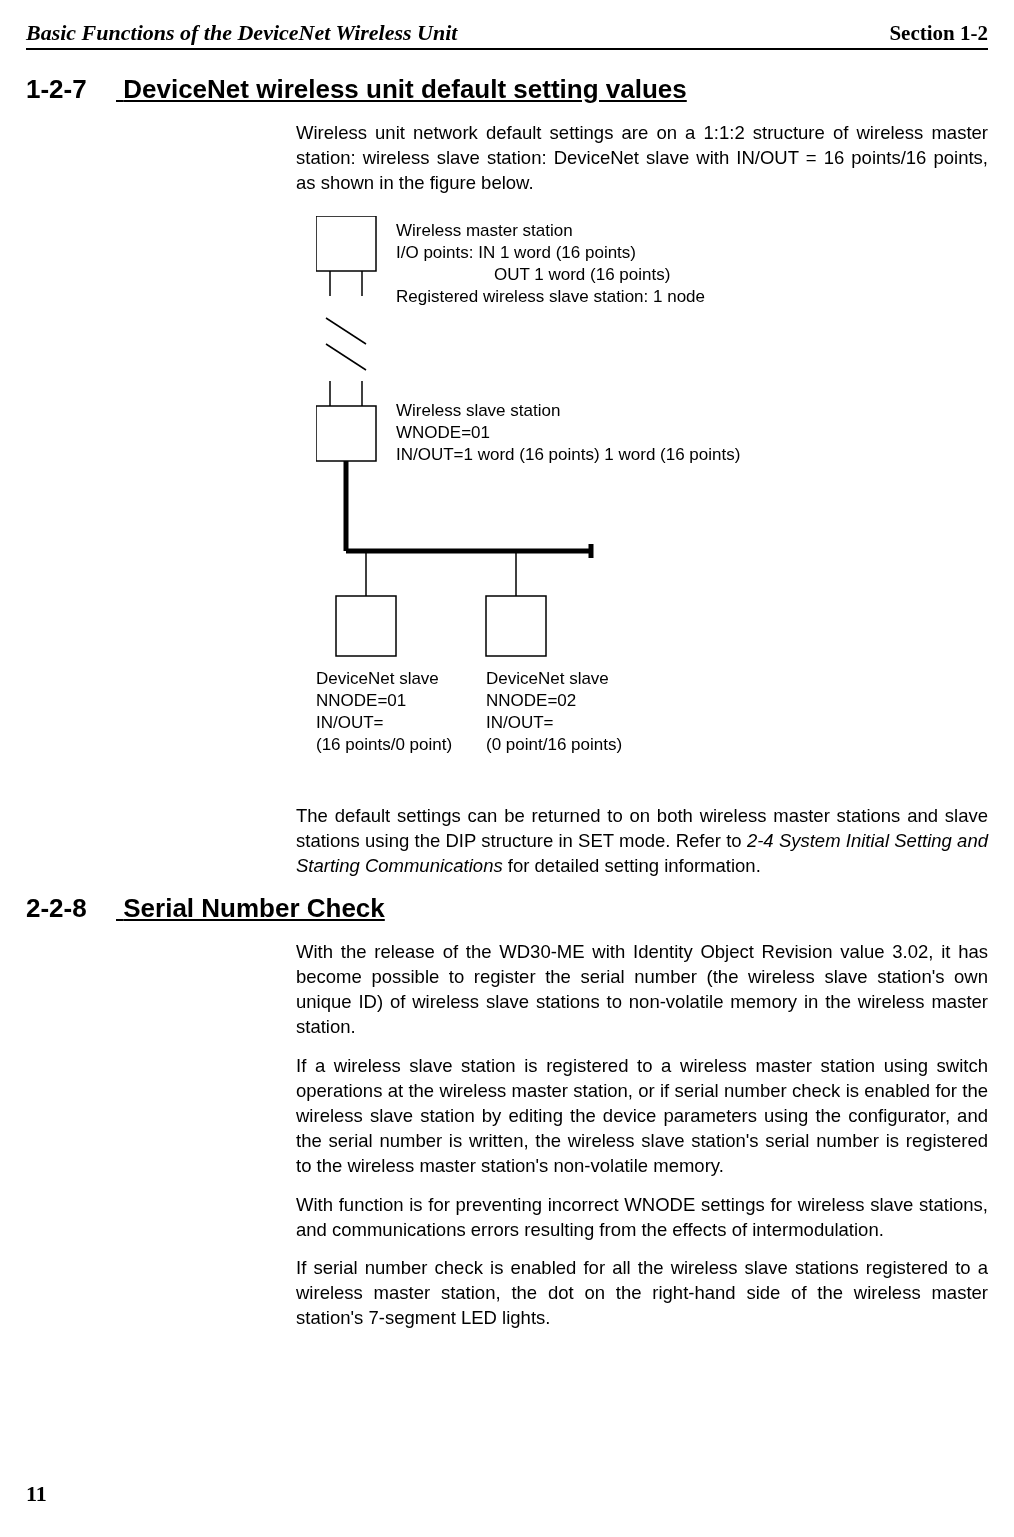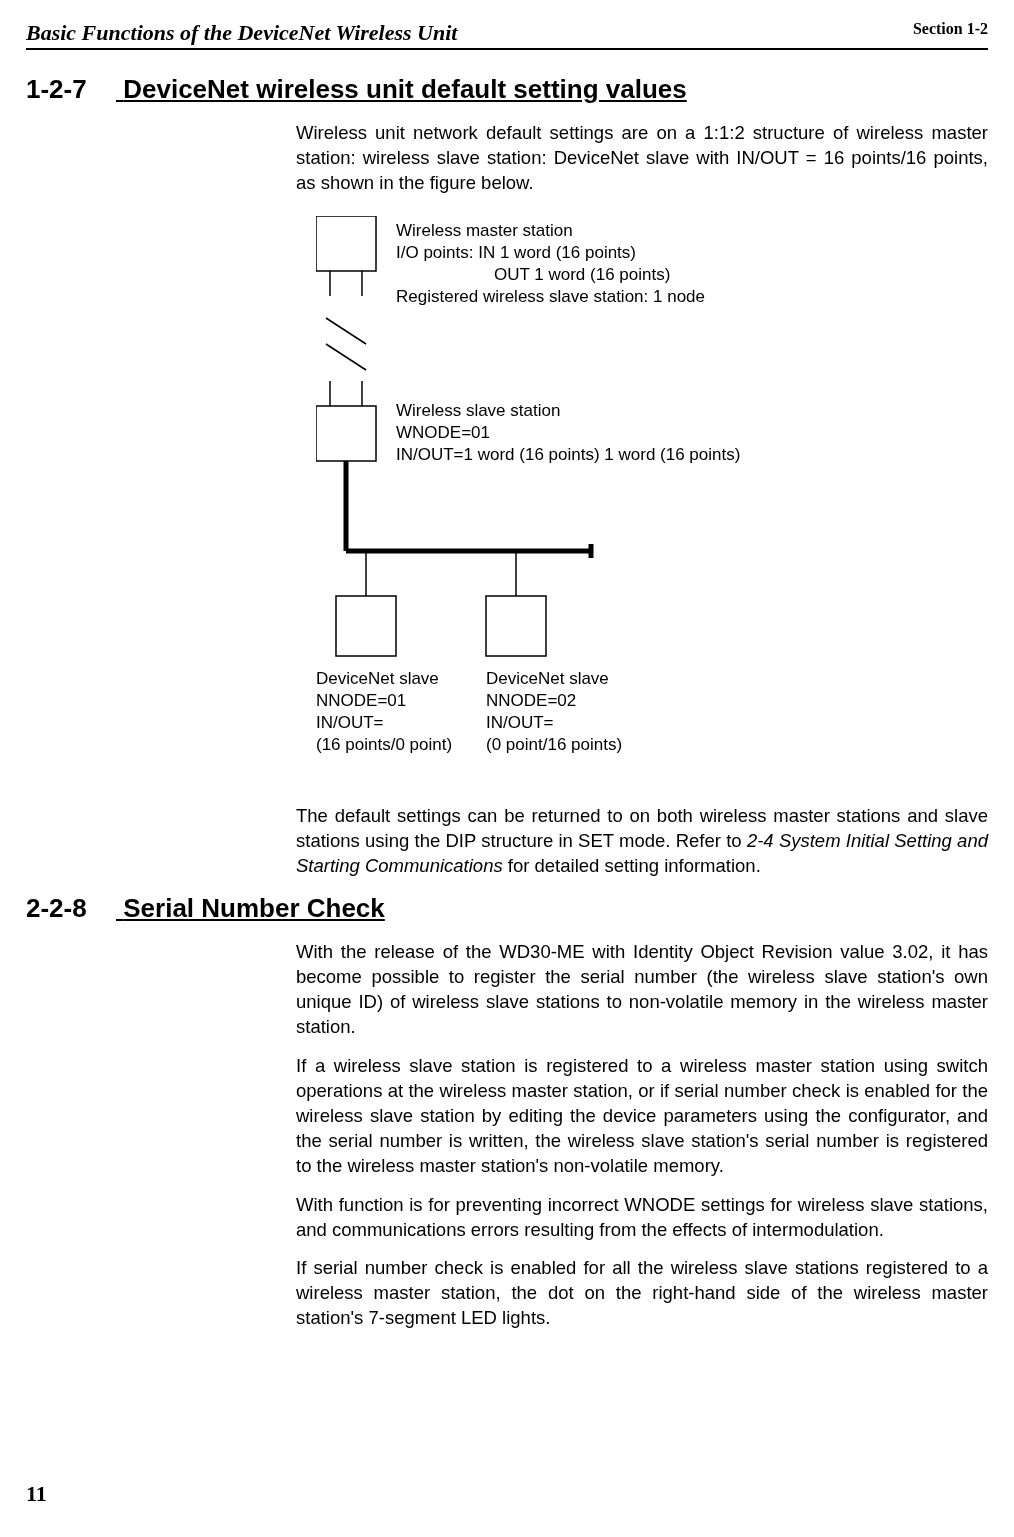--- a/index.html
+++ b/index.html
@@ -7,34 +7,34 @@
       font-family: Arial, Helvetica, sans-serif;
       width: 1014px;
       margin: 0 auto;
       background: #fff;
       color: #000;
       padding: 20px 26px 10px 26px;
     }
     .header {
       display: flex;
       justify-content: space-between;
-      align-items: flex-start;
+      align-items: center;
       border-bottom: 2px solid #000;
       padding-bottom: 2px;
       margin-bottom: 24px;
     }
     .header-left {
       font-style: italic;
       font-weight: bold;
       font-size: 22px;
       font-family: "Times New Roman", Times, serif;
     }
     .header-right {
       font-weight: bold;
-      font-size: 16px;
+      font-size: 21px;
       font-family: "Times New Roman", Times, serif;
     }
     .section-heading {
       font-size: 26px;
       font-weight: bold;
       margin-bottom: 16px;
       text-decoration: underline;
     }
     .section-number {
       display: inline-block;

